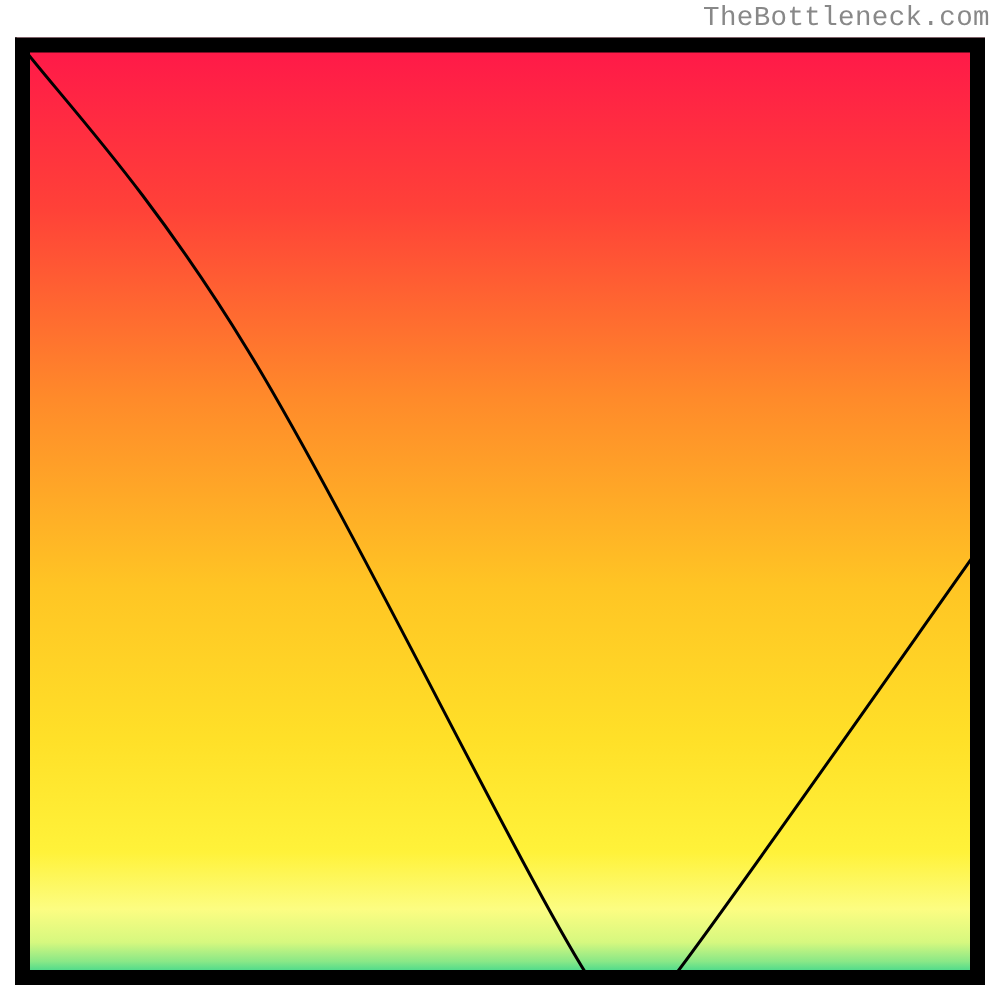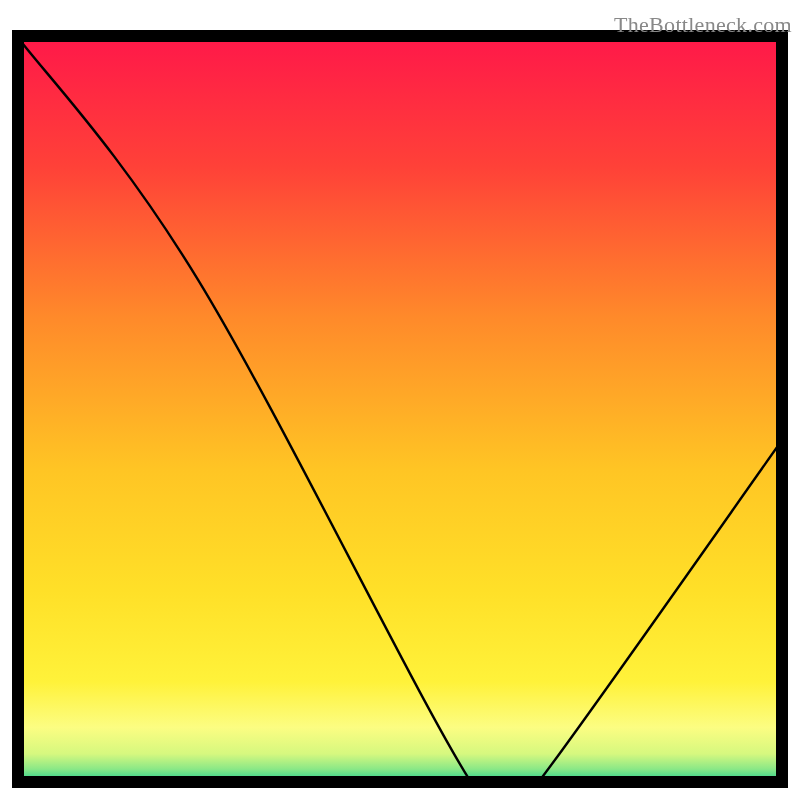--- a/index.html
+++ b/index.html
@@ -12,23 +12,23 @@
     width: 800px;
     height: 800px;
   }
   .chart-container {
     position: relative;
     width: 800px;
     height: 800px;
   }
   .watermark {
     position: absolute;
-    top: 12px;
+    top: 2px;
     right: 8px;
-    font-family: Liberation Serif, serif;
+    font-family: Liberation Mono, monospace;
     font-size: 22px;
     font-weight: 500;
     color: #888888;
     letter-spacing: 0.3px;
   }
   svg {
     display: block;
   }
 </style>
 </head>

